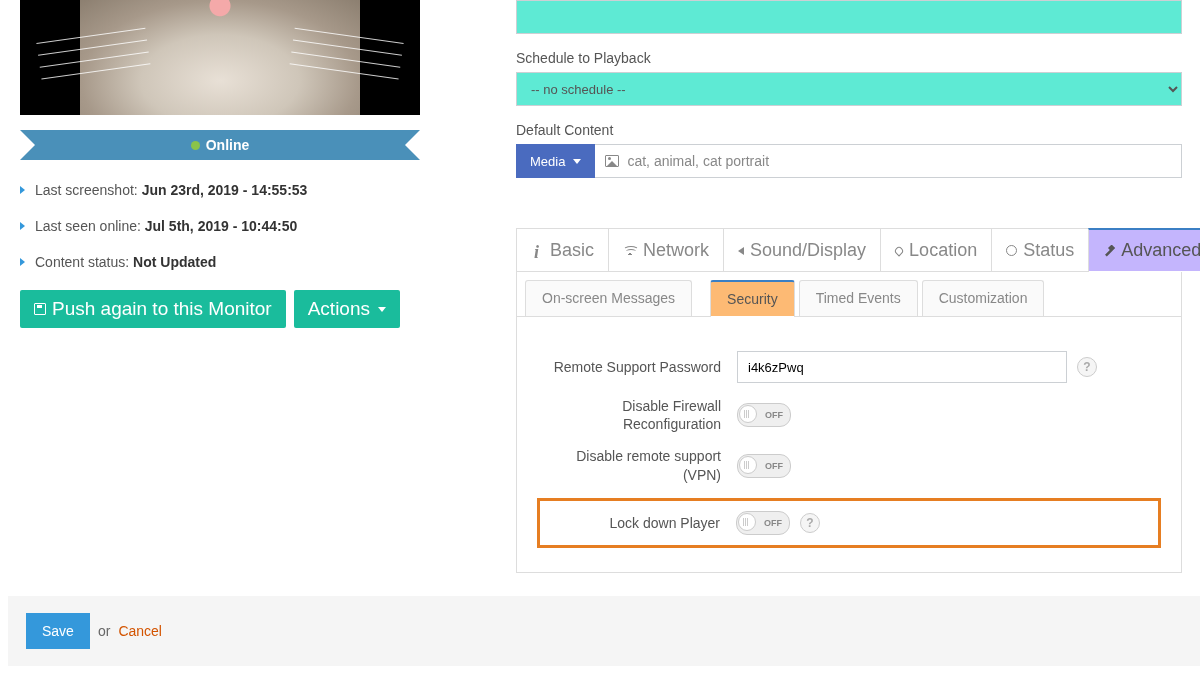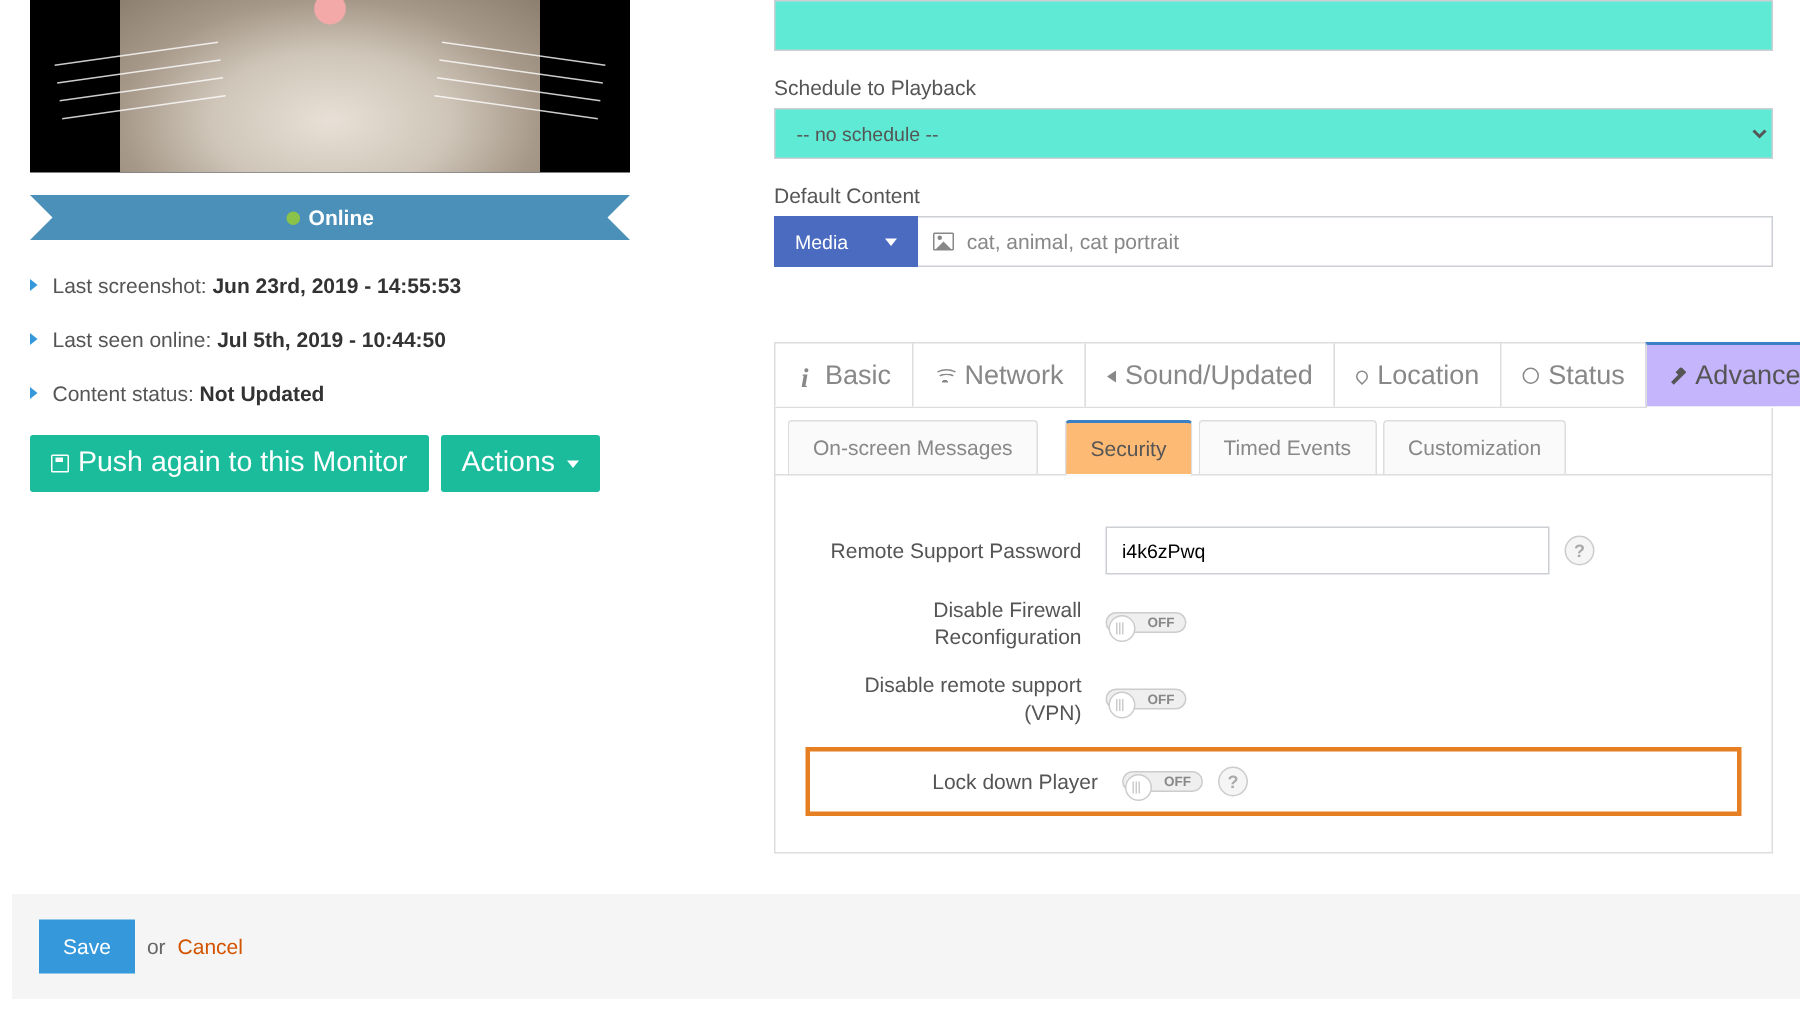--- a/index.html
+++ b/index.html
@@ -148,21 +148,21 @@
 
   .default-content-row { display: flex; }
   .btn-blue {
     background: #4a6bbf;
     color: #fff;
     border: none;
     height: 34px;
     padding: 0 14px;
     display: inline-flex;
     align-items: center;
-    gap: 23px;
+    gap: 6px;
     font-size: 13px;
     cursor: pointer;
   }
   .media-display {
     flex: 1;
     border: 1px solid #ccd0d4;
     border-left: none;
     height: 34px;
     display: flex;
     align-items: center;
@@ -268,31 +268,31 @@
   }
   .form-label {
     width: 200px;
     text-align: right;
     padding-right: 16px;
     color: #555;
     line-height: 1.3;
   }
   .form-control { flex: 1; display: flex; align-items: center; gap: 10px; }
   .input-sm {
-    width: 296px;
+    width: 330px;
     border: 1px solid #ccd0d4;
     height: 32px;
     padding: 0 10px;
     font-size: 13px;
   }
 
   .toggle {
     display: inline-flex;
     align-items: center;
-    width: 54px; height: 14px;
+    width: 54px; height: 24px;
     border: 1px solid #ccc;
     border-radius: 11px;
     background: #efefef;
     position: relative;
     cursor: pointer;
     font-size: 9px;
     color: #888;
     justify-content: flex-end;
     padding-right: 7px;
     font-weight: 600;
@@ -325,21 +325,21 @@
     justify-content: center;
     color: #aaa;
     font-weight: 700;
     font-size: 12px;
     cursor: pointer;
     background: #f5f5f5;
   }
 
   .highlight-box {
     border: 3px solid #e67e22;
-    padding: 10px 6px 10px 12px;
+    padding: 10px 6px 10px 0;
     display: flex;
     align-items: center;
     margin-top: 10px;
   }
 
   
   .footer {
     position: absolute;
     left: 8px; right: 0;
     top: 596px;
@@ -471,21 +471,21 @@
       <div class="tab1">
         <span class="ico ico-info"></span>
         <span>Basic</span>
       </div>
       <div class="tab1">
         <span class="ico ico-wifi"></span>
         <span>Network</span>
       </div>
       <div class="tab1">
         <span class="ico ico-sound"></span>
-        <span>Sound/Updated</span>
+        <span>Sound/Display</span>
       </div>
       <div class="tab1">
         <span class="ico ico-pin"></span>
         <span>Location</span>
       </div>
       <div class="tab1">
         <span class="ico ico-circle"></span>
         <span>Status</span>
       </div>
       <div class="tab1 active">

